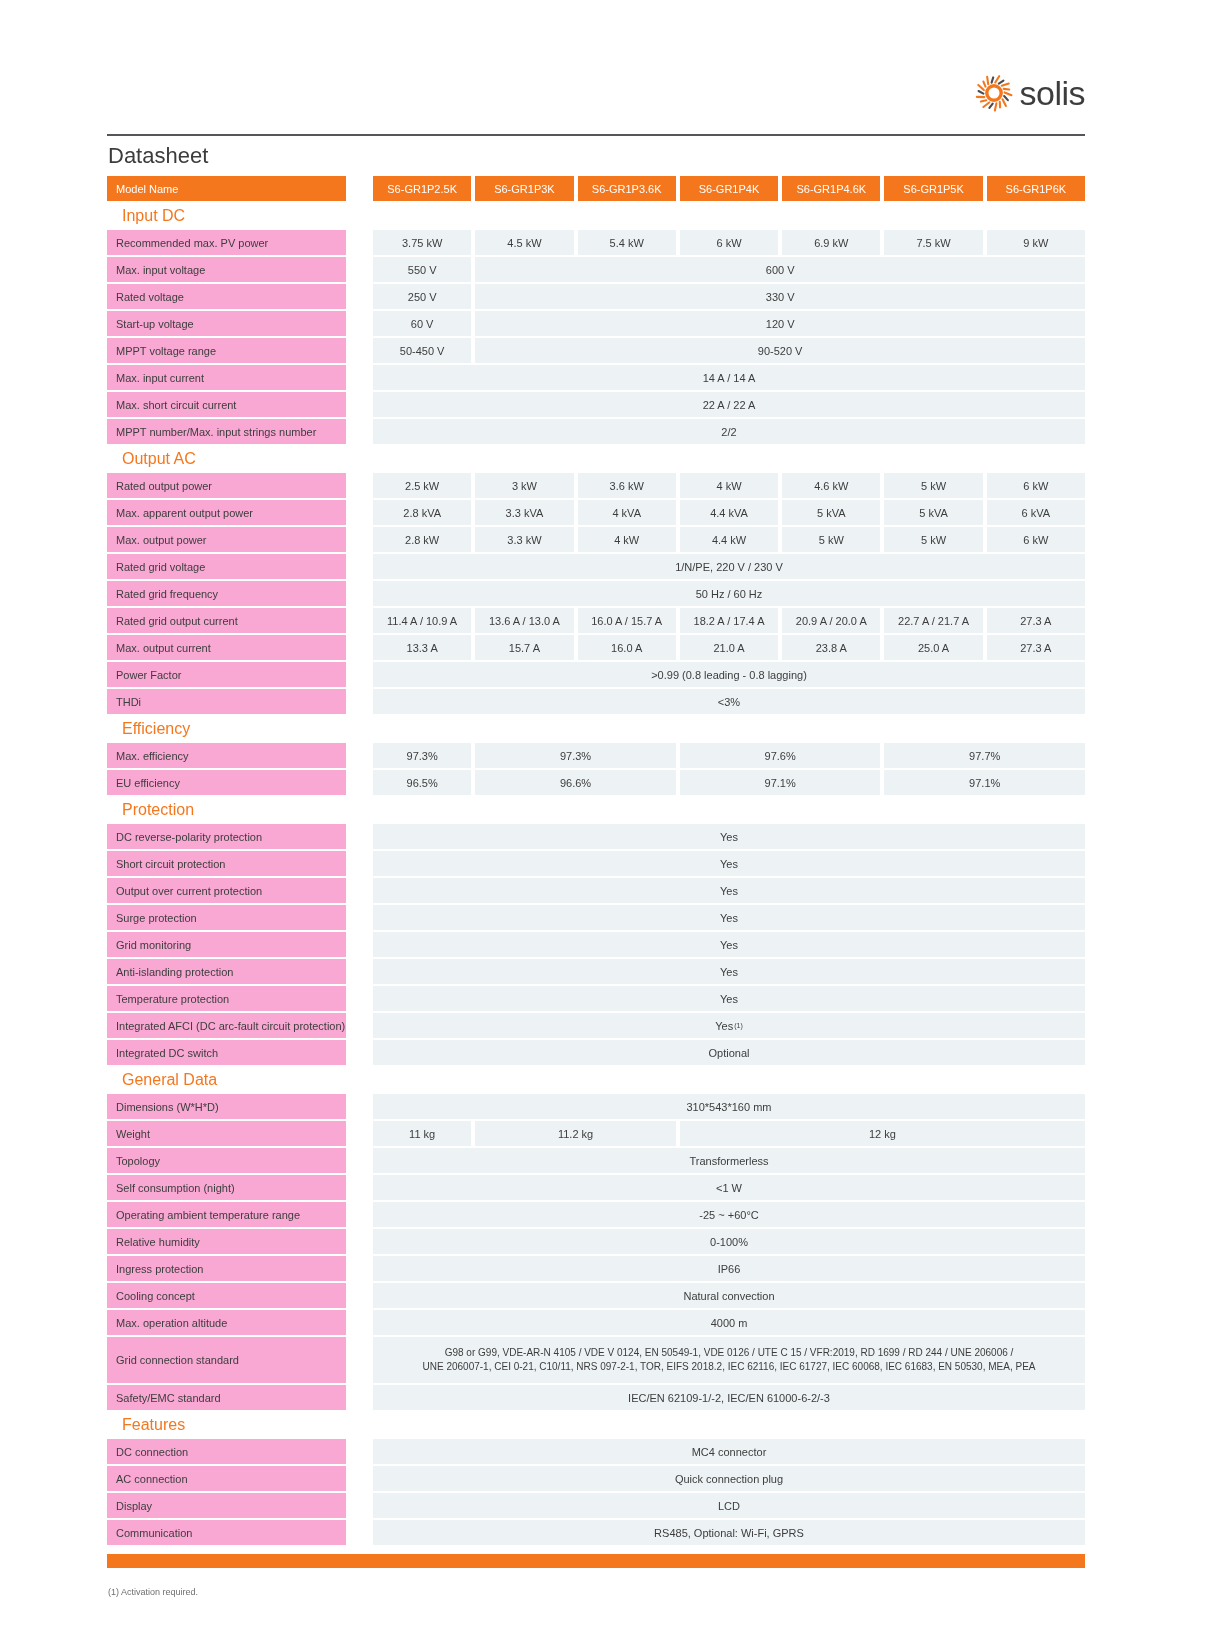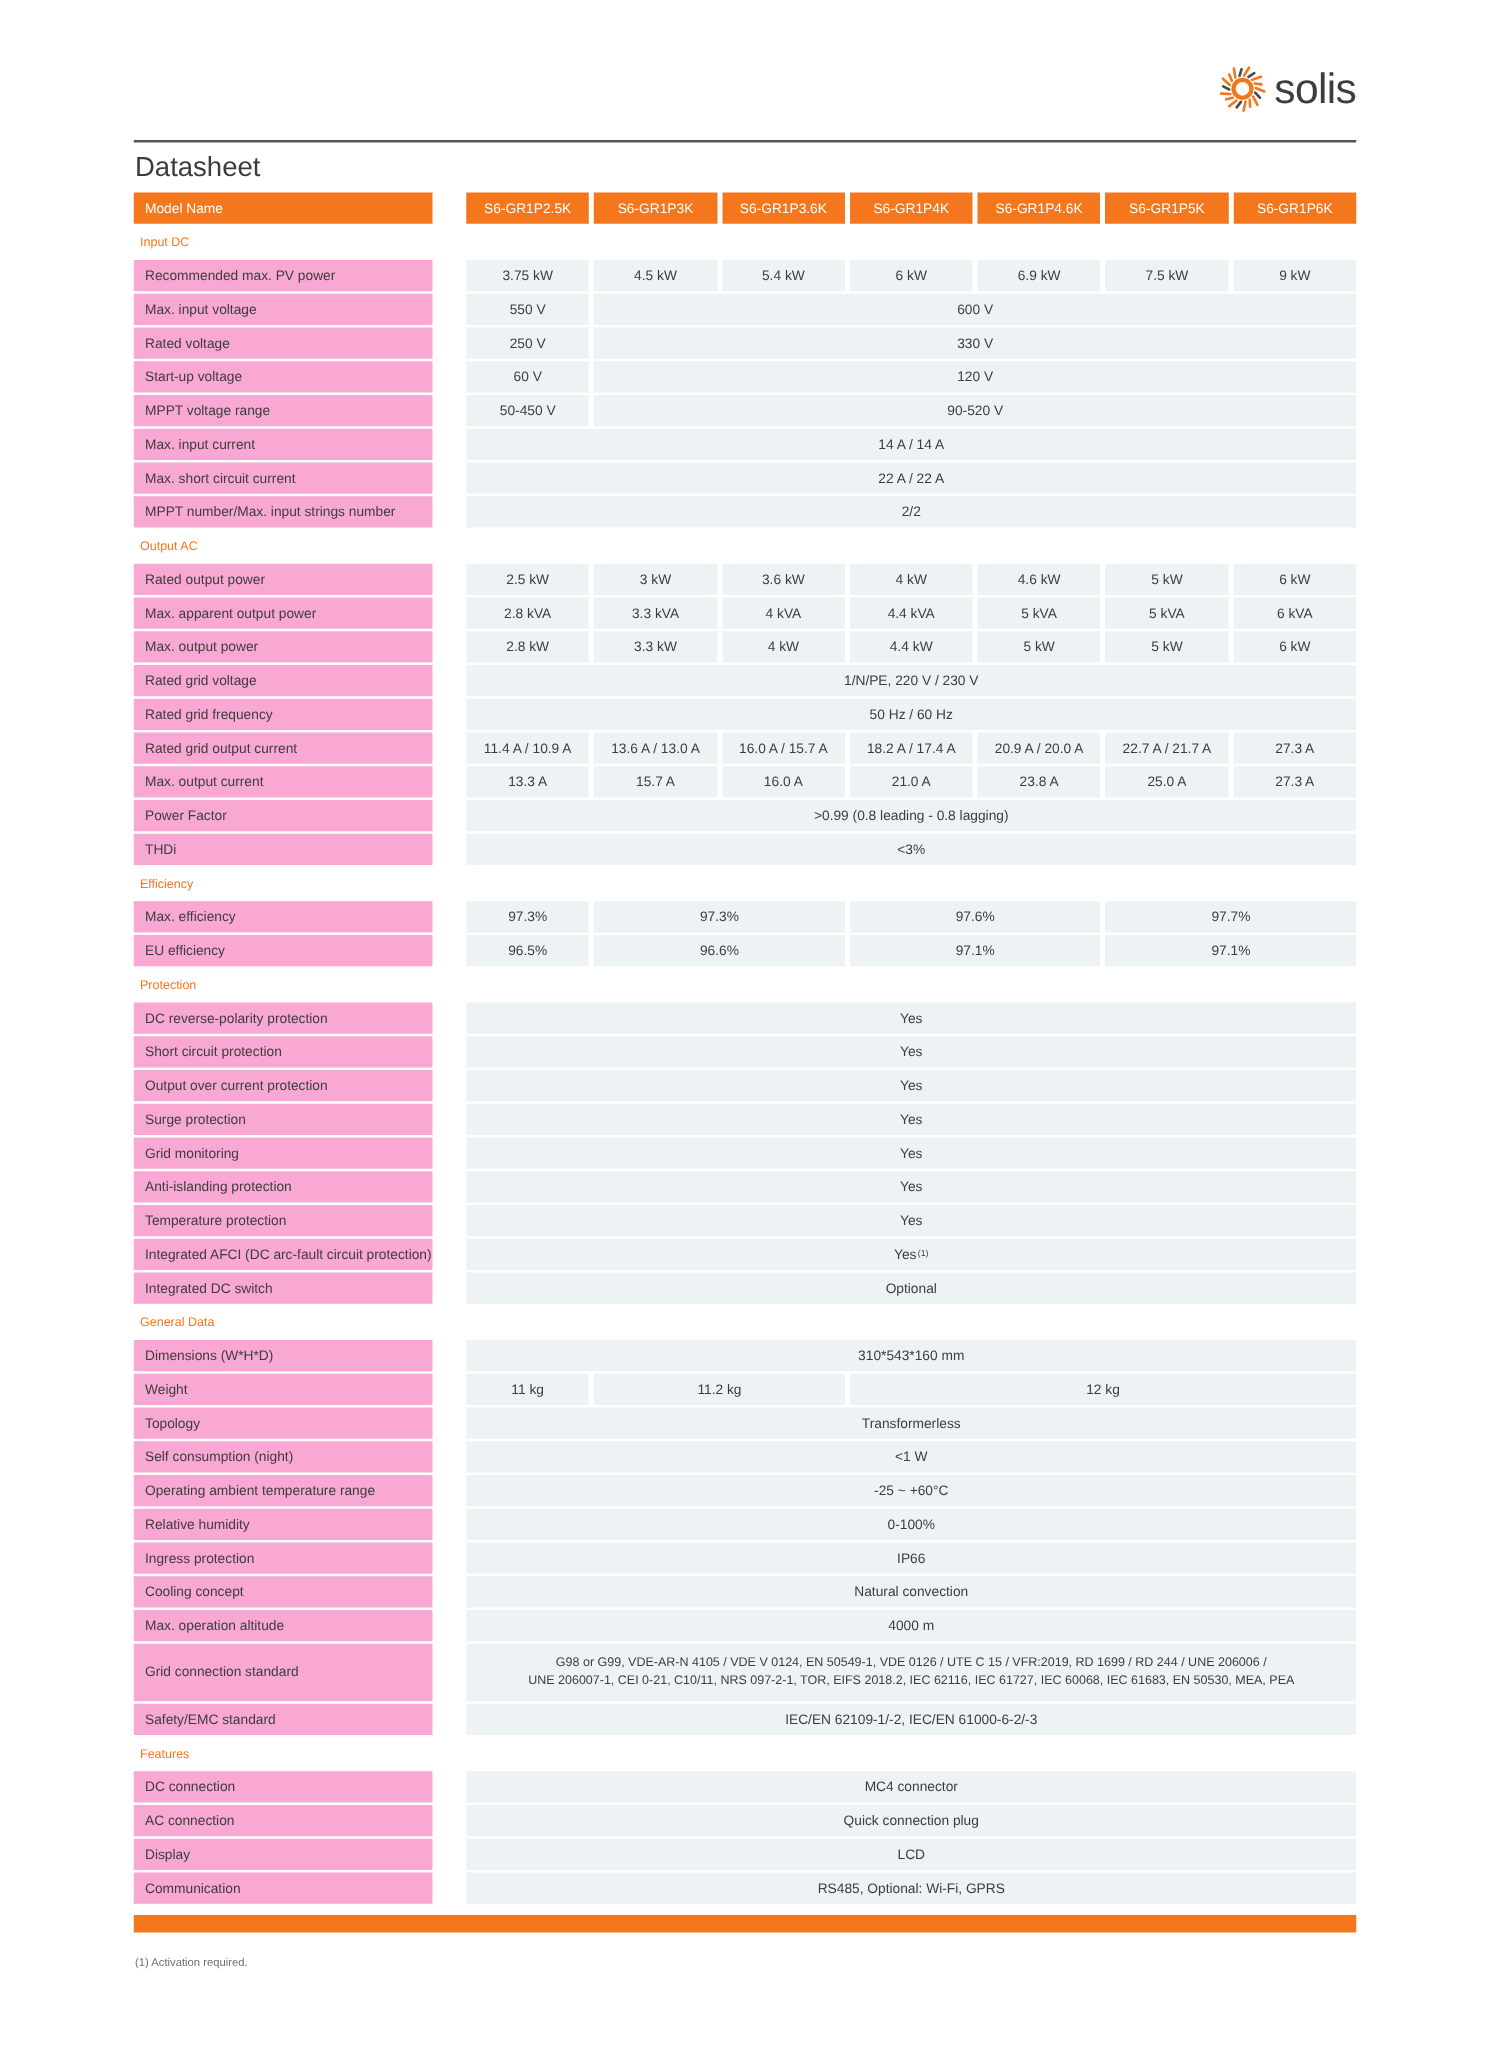--- a/index.html
+++ b/index.html
@@ -3,21 +3,21 @@
 <meta charset="utf-8">
 <style>
   html,body{margin:0;padding:0;background:#ffffff;}
   body{
     width:1208px;height:1650px;position:relative;
     font-family:"Liberation Sans","DejaVu Sans",sans-serif;
     color:#3d3d3d;-webkit-font-smoothing:antialiased;
   }
   .container{position:absolute;left:107px;top:0;width:978px;}
   
-  .logo-row{display:flex;justify-content:flex-end;align-items:flex-start;height:42px;margin-top:50px;}
+  .logo-row{display:flex;justify-content:flex-end;align-items:flex-start;height:42px;margin-top:72px;}
   .logo{display:flex;align-items:center;gap:4px;}
   .logo-text{font-size:34px;line-height:34px;letter-spacing:-0.5px;font-weight:400;}
   
   .top-rule{border:0;border-top:2px solid #55565a;margin:20px 0 0 0;}
   .page-title{font-size:22px;color:#3c3c3c;margin:7px 0 7px 1px;font-weight:400;}
   
   .row,.header-row{
     display:grid;
     grid-template-columns:239px 19px repeat(7,1fr);
     column-gap:4px;
@@ -38,21 +38,21 @@
   }
   .row .cell{
     background:#edf2f4;display:flex;align-items:center;justify-content:center;
     text-align:center;white-space:nowrap;
   }
   .row.tall{height:46px;}
   .row.tall .cell{white-space:pre-line;font-size:10px;line-height:1.45;}
   sup{font-size:7px;vertical-align:super;line-height:0;margin-left:1px;}
   .section-title{
     height:26px;display:flex;align-items:center;
-    color:var(--orange);font-size:10px;margin:0 0 1px 5px;font-weight:400;
+    color:var(--orange);font-size:16px;margin:0 0 1px 15px;font-weight:400;
   }
   .bottom-bar{height:14px;background:var(--orange);margin-top:9px;}
   .footnote{font-size:9px;color:#6f6f6f;margin-top:19px;margin-left:1px;}
 </style>
 </head>
 <body>
 
 <div class="container">
 
   <div class="logo-row">

